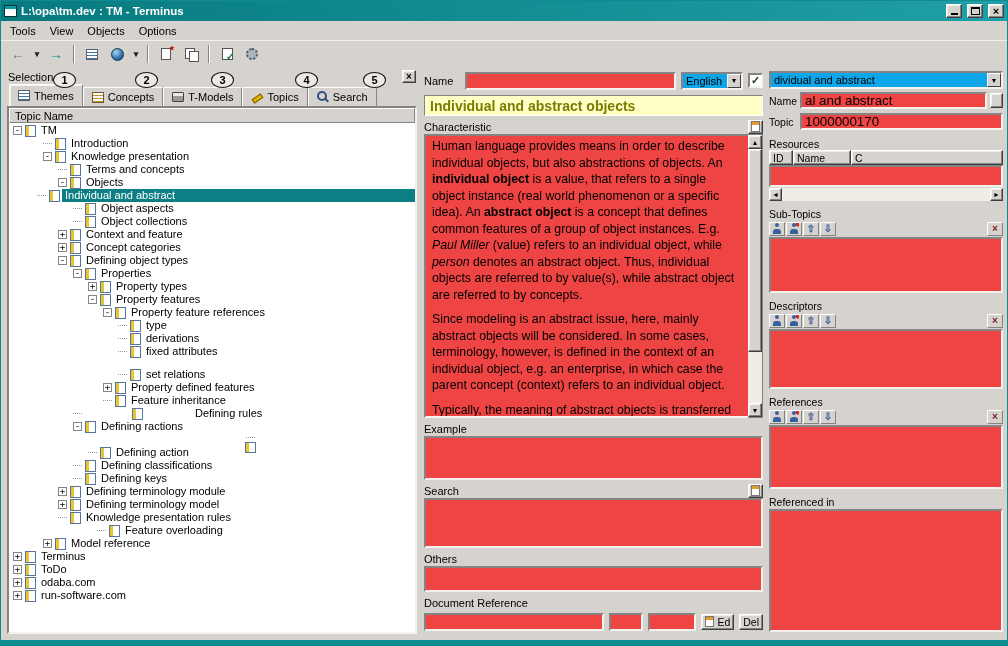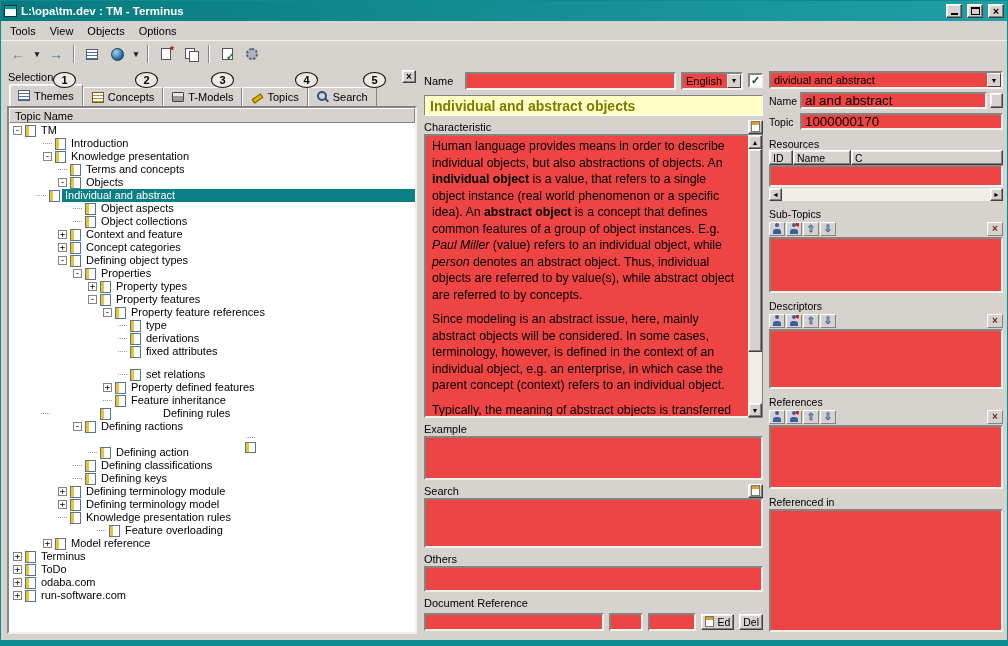--- a/index.html
+++ b/index.html
@@ -90,21 +90,21 @@
   .i-tdoc { flex:0 0 11px; width:11px; height:12px; margin-right:2px; background:linear-gradient(90deg,#e8c532 0 3px,#fff 3px); border:1px solid #56749c; }
   .tlabel { flex:1; padding:0 3px; line-height:13px; overflow:hidden; }
   .trow.sel .tlabel { background:var(--selection,#0c7f84); color:#fff; }
 
   
   .mid-panel { flex:1; min-width:0; display:flex; flex-direction:column; padding-top:2px; min-height:0; }
   .name-row { flex:0 0 19px; display:flex; align-items:center; gap:5px; }
   .name-row label { width:36px; }
   input.field { height:18px; padding:0 3px; outline:none; }
   .name-row input { flex:1; min-width:0; }
-  .combo { display:flex; align-items:center; height:18px; background:#ef4444; border:2px solid; border-color:#848484 #f4f2ec #f4f2ec #848484; padding-left:3px; overflow:hidden; white-space:nowrap; }
+  .combo { display:flex; align-items:center; height:18px; background:#0ea5e9; border:2px solid; border-color:#848484 #f4f2ec #f4f2ec #848484; padding-left:3px; overflow:hidden; white-space:nowrap; }
   .combo .dd { margin-left:auto; flex:0 0 14px; align-self:stretch; display:flex; align-items:center; justify-content:center; font-size:7px;
     background:var(--face,#d6d3ce); border:1px solid; border-color:#fff #404040 #404040 #fff; }
   .combo.lang { flex:0 0 62px; }
   .checkbox { flex:0 0 15px; width:15px; height:15px; background:#fff; border:2px solid; border-color:#848484 #f4f2ec #f4f2ec #848484; display:flex; align-items:center; justify-content:center; font-size:11px; font-weight:bold; color:#1e3c1e; line-height:1; }
   .topic-title { flex:0 0 21px; margin-top:5px; background:var(--topic_title_bg,#ffffc6); border:1px solid; border-color:#848484 #fff #fff #848484;
     color:var(--topic_title_fg,#7c7c00); font-weight:bold; font-size:14px; display:flex; align-items:center; padding:0 5px; }
   .sec-label { flex:0 0 15px; margin-top:3px; display:flex; align-items:center; justify-content:space-between; }
   .mini-doc-btn { width:15px; height:14px; padding:0; display:flex; align-items:center; justify-content:center; }
   .char-wrap { flex:1; display:flex; min-height:120px; }
   .char-text { flex:1; overflow:hidden; padding:2px 6px; font-size:12.3px; line-height:16.5px; border-right:none; }
@@ -342,21 +342,21 @@
             <div class="trow" style="padding-left: 94px;">
               <span class="twisty">+</span>
               <span class="i-tdoc"></span>
               <span class="tlabel">Property defined features</span>
             </div>
             <div class="trow" style="padding-left: 94px;">
               <span class="stub"></span>
               <span class="i-tdoc"></span>
               <span class="tlabel">Feature inheritance</span>
             </div>
-            <div class="trow" style="padding-left: 32px; gap: 47px;">
+            <div class="trow" style="padding-left: 64px; gap: 47px;">
               <span class="stub"></span>
               <span class="i-tdoc"></span>
               <span class="tlabel">Defining rules</span>
             </div>
             <div class="trow" style="padding-left: 64px;">
               <span class="twisty">-</span>
               <span class="i-tdoc"></span>
               <span class="tlabel">Defining ractions</span>
             </div>
             <div class="trow" style="padding-left: 79px; flex-direction: column;">

